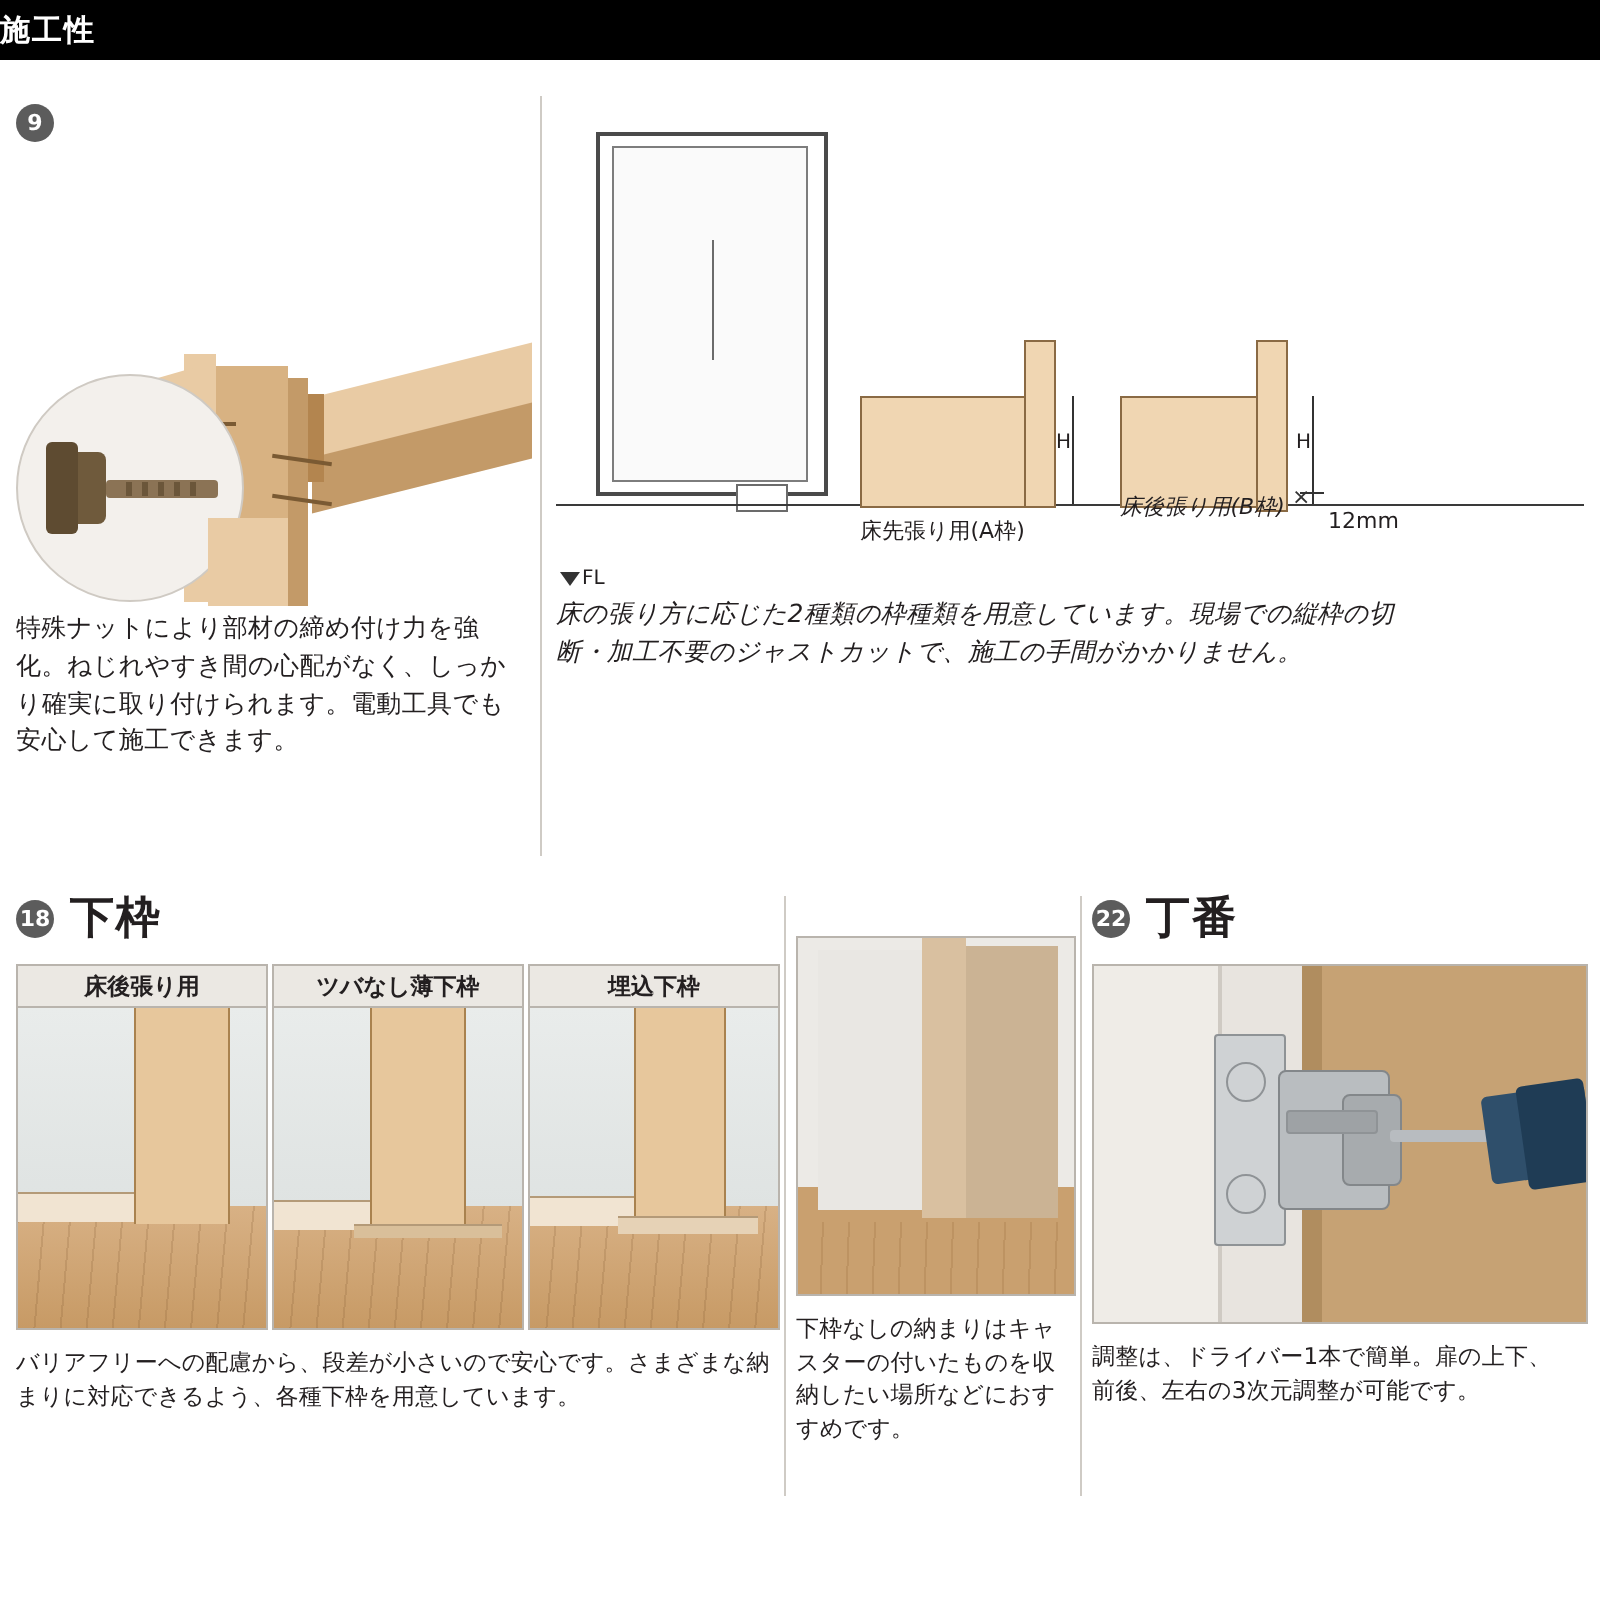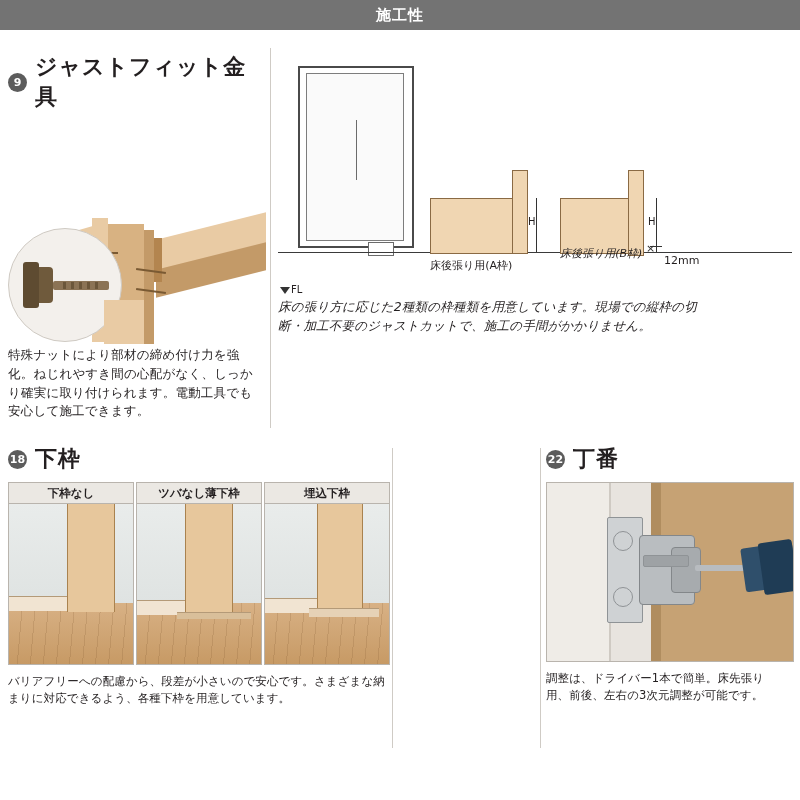--- a/index.html
+++ b/index.html
@@ -9,23 +9,23 @@
     font-family:"DejaVu Sans","Liberation Sans",sans-serif;
     color:#231f20;
     overflow:hidden;
     position:relative;
   }
   .page{position:relative;width:800px;height:800px;}
 
   
   .header-band{
     position:absolute;left:0;top:0;width:800px;height:30px;
-    background:#737373;
+    background:#000000;
     color:#ffffff;
-    display:flex;align-items:center;justify-content:center;
+    display:flex;align-items:center;justify-content:flex-start;
     font-size:15px;font-weight:bold;letter-spacing:1px;
   }
 
   
   .sec-title{display:flex;align-items:center;gap:8px;}
   .num-badge{
     width:19px;height:19px;border-radius:50%;
     background:#5c5c5c;color:#fff;
     display:flex;align-items:center;justify-content:center;
     font-size:11px;font-weight:bold;flex:none;
@@ -120,21 +120,20 @@
 
 <div class="page">
 
   <div class="header-band">
     <span>施工性</span>
   </div>
 
   <div id="sec9">
     <div class="sec-title">
       <span class="num-badge">9</span>
-      <span class="t">ジャストフィット金具</span>
     </div>
 
     <div class="art">
 
       <div class="beam w-light" style="left:148px;top:106px;width:110px;height:34px;transform:skewY(-14deg);"></div>
       <div class="beam w-dark" style="left:148px;top:136px;width:110px;height:28px;transform:skewY(-14deg);"></div>
       <div class="beam w-edge" style="left:142px;top:118px;width:12px;height:44px;"></div>
 
       <div class="beam w-mid" style="left:96px;top:104px;width:40px;height:120px;"></div>
       <div class="beam w-light" style="left:84px;top:98px;width:16px;height:124px;"></div>
@@ -177,21 +176,21 @@
 
       <div class="fl-line"></div>
       <div class="fl-label">
         <span class="fl-tri"></span><span>FL</span>
       </div>
 
       <div class="floor-blk" style="left:152px;width:82px;"></div>
       <div class="frame-post" style="left:234px;top:112px;width:14px;height:82px;"></div>
       <div class="hbar" style="left:258px;top:140px;height:54px;"></div>
       <div class="hlab" style="left:250px;top:158px;">H</div>
-      <div class="capt" style="left:152px;top:200px;">床後張り用(A枠)</div>
+      <div class="capt" style="left:152px;top:200px;">床先張り用(A枠)</div>
 
       <div class="floor-blk" style="left:282px;width:82px;"></div>
       <div class="frame-post" style="left:350px;top:112px;width:14px;height:84px;"></div>
       <div class="hbar" style="left:378px;top:140px;height:54px;"></div>
       <div class="hlab" style="left:370px;top:158px;">H</div>
       <div class="capt" style="left:282px;top:188px;font-style:italic;">床後張り用(B枠)</div>
 
       <div class="line" style="left:372px;top:188px;width:12px;height:1px;background:#333;"></div>
       <div class="capt" style="left:386px;top:196px;">12mm</div>
       <div style="position:absolute;left:368px;top:184px;width:9px;height:9px;color:#333;font-size:11px;">×</div>
@@ -201,21 +200,21 @@
   </div>
 
   <div id="sec21">
     <div class="sec-title">
       <span class="num-badge">18</span>
       <span class="t">下枠</span>
     </div>
 
     <div class="photos">
       <div class="photo-col">
-        <div class="photo-cap">下枠なし</div>
+        <div class="photo-cap">床後張り用</div>
         <div class="photo-img">
           <div class="p-wall"></div>
             <div class="p-floor"></div>
           <div class="p-door" style="left:58px;top:0;width:46px;height:108px;"></div>
           <div class="p-skirt" style="left:0;top:92px;width:58px;height:14px;"></div>
         </div>
       </div>
       <div class="photo-col">
         <div class="photo-cap">ツバなし薄下枠</div>
         <div class="photo-img">
@@ -234,20 +233,30 @@
           <div class="p-door" style="left:52px;top:0;width:44px;height:110px;"></div>
           <div class="p-skirt" style="left:0;top:94px;width:52px;height:14px;"></div>
           <div class="p-skirt" style="left:44px;top:104px;width:70px;height:8px;background:#e6d2b6;"></div>
         </div>
       </div>
     </div>
 
     <div class="txt small-text">バリアフリーへの配慮から、段差が小さいので安心です。さまざまな納まりに対応できるよう、各種下枠を用意しています。</div>
   </div>
 
+  <div id="sec21b">
+    <div class="photo-img">
+      <div style="position:absolute;left:0;top:0;width:100%;height:100%;background:linear-gradient(180deg,#eceae6 0 70%,#c9a06f 70% 100%);"></div>
+      <div style="position:absolute;left:10px;top:6px;width:52px;height:130px;background:#e9e7e3;border-right:2px solid #b9b4ad;"></div>
+      <div style="position:absolute;left:62px;top:0;width:22px;height:140px;background:#d9c0a0;"></div>
+      <div style="position:absolute;left:84px;top:4px;width:46px;height:136px;background:#cbb394;"></div>
+      <div style="position:absolute;left:0;bottom:0;width:100%;height:36px;background:repeating-linear-gradient(92deg,#c9a06f 0 12px,#bd9362 12px 13px);"></div>
+    </div>
+    <div class="txt small-text">下枠なしの納まりはキャスターの付いたものを収納したい場所などにおすすめです。</div>
+  </div>
 
   <div id="sec22">
     <div class="sec-title">
       <span class="num-badge">22</span>
       <span class="t">丁番</span>
     </div>
 
     <div class="photo-img">
       <div style="position:absolute;left:0;top:0;width:100%;height:100%;background:#e8e4df;"></div>
 
@@ -261,19 +270,19 @@
 
       <div class="hinge-cup" style="left:92px;top:52px;width:54px;height:68px;"></div>
       <div class="hinge-cup" style="left:124px;top:64px;width:28px;height:44px;background:#a7abae;"></div>
       <div class="hinge-plate" style="left:96px;top:72px;width:44px;height:10px;background:#9ea2a5;"></div>
 
       <div class="driver-shaft" style="left:148px;top:82px;width:56px;"></div>
       <div class="driver" style="left:196px;top:62px;width:52px;height:44px;transform:rotate(-8deg);"></div>
       <div class="driver" style="left:214px;top:58px;width:34px;height:52px;background:#1f3c55;transform:rotate(-8deg);"></div>
     </div>
 
-    <div class="txt small-text">調整は、ドライバー1本で簡単。床先張り用、前後、左右の3次元調整が可能です。</div>
+    <div class="txt small-text">調整は、ドライバー1本で簡単。扉の上下、前後、左右の3次元調整が可能です。</div>
   </div>
 
   <div class="divider-v" style="left:270px;top:48px;height:380px;"></div>
   <div class="divider-v" style="left:392px;top:448px;height:300px;"></div>
   <div class="divider-v" style="left:540px;top:448px;height:300px;"></div>
 </div>
 
 </body></html>

